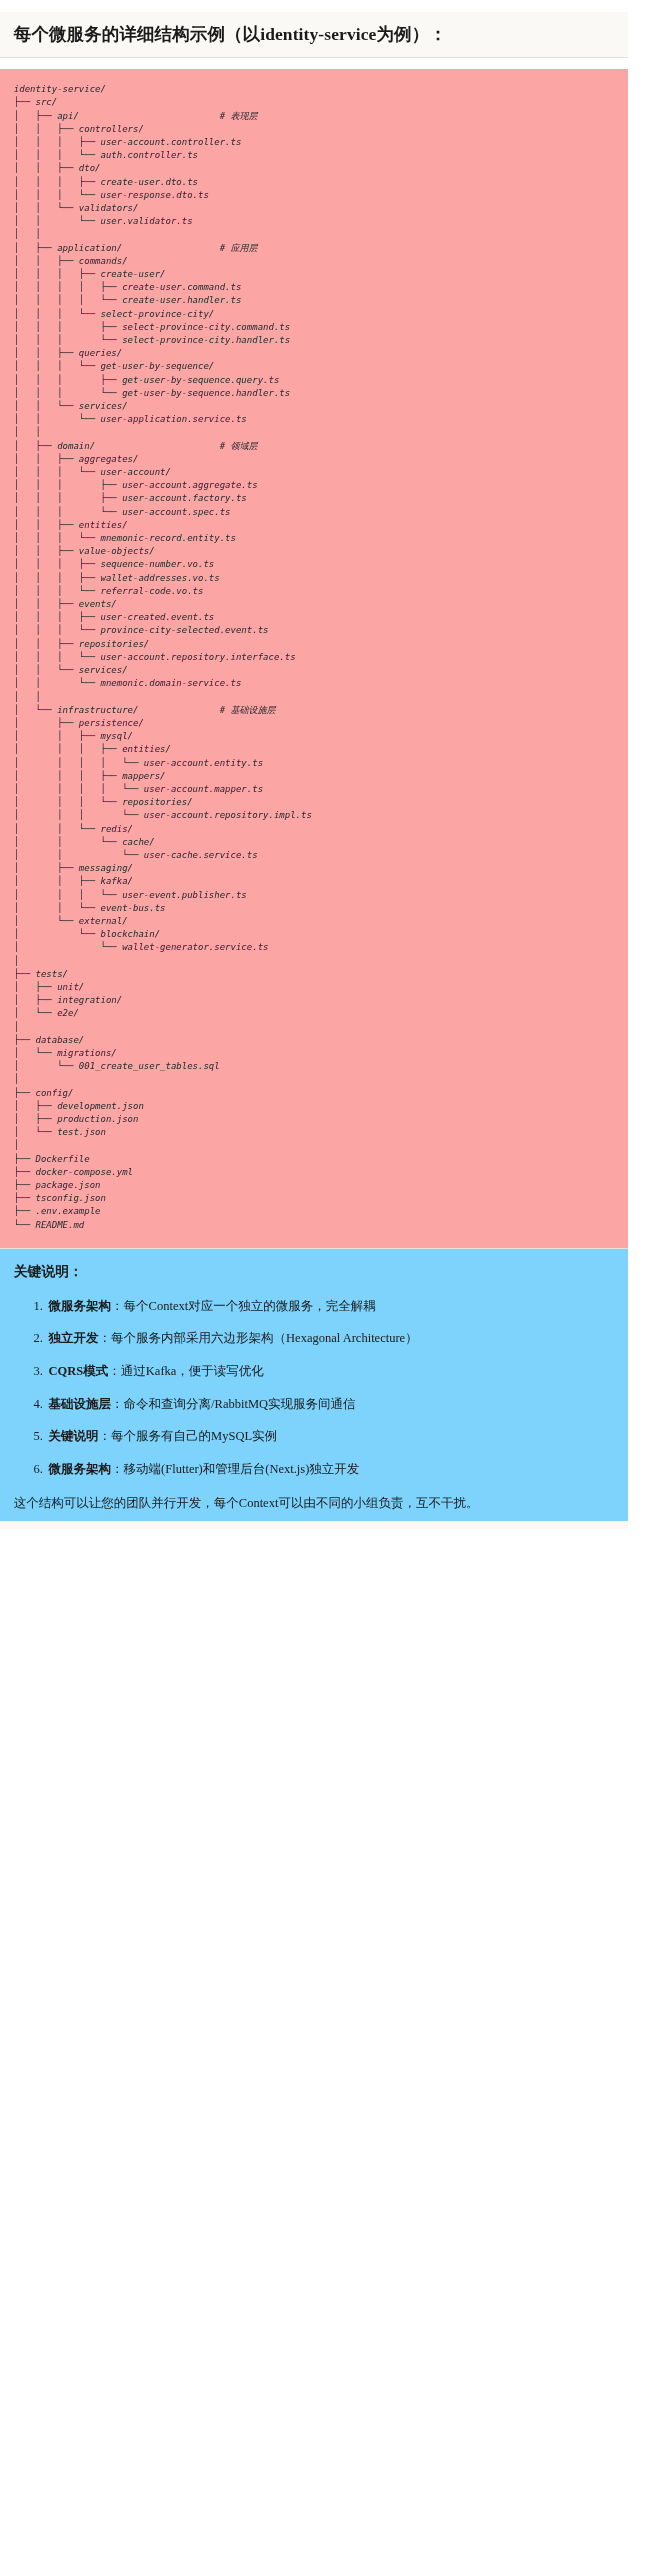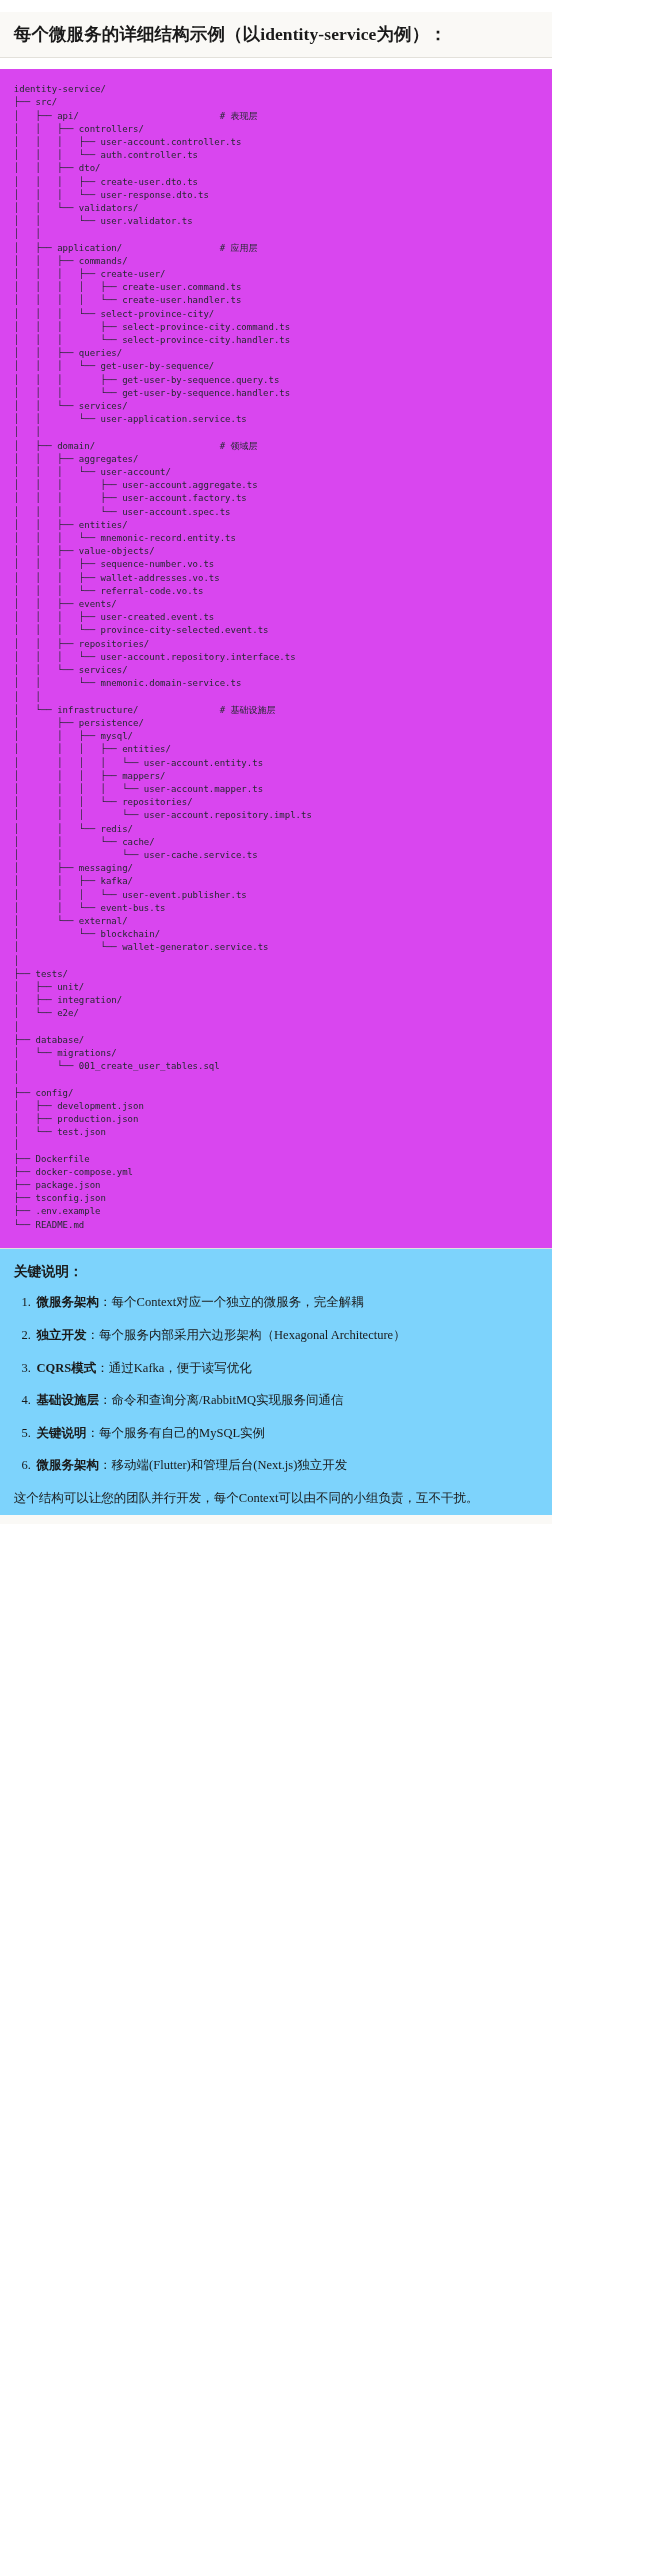--- a/index.html
+++ b/index.html
@@ -6,43 +6,44 @@
     margin: 0;
     padding: 0;
     background: #ffffff;
   }
   body {
     width: 669px;
     font-family: "Liberation Sans", sans-serif;
     color: #1f2328;
   }
   .page {
-    width: 552px;
+    width: 628px;
     box-sizing: border-box;
     background: #ffffff;
   }
 
   
   .heading {
     font-family: "Liberation Serif", serif;
     font-weight: bold;
     font-size: 17.5px;
     line-height: 1.35;
     color: #1a1a1a;
     padding: 11.3px 13.8px 10px 13.8px;
     background: #faf9f6;
     border-bottom: 0.6px solid #e3e1db;
     letter-spacing: 0.1px;
   }
 
   
   .codeblock {
-    background: #d946ef;
+    background: #fca5a5;
     padding: 13.8px 13.8px 16.3px 13.8px;
     box-sizing: border-box;
+    font-style: italic;
   }
   pre.tree {
     margin: 0;
     font-family: "DejaVu Sans Mono", "Liberation Mono", monospace;
     font-size: 9px;
     line-height: 13.2px;
     color: #24292f;
     white-space: pre;
     letter-spacing: 0px;
   }
@@ -54,21 +55,21 @@
     border-top: 0.6px solid #e3e1db;
   }
   .notes-title {
     font-family: "Liberation Serif", serif;
     font-weight: bold;
     font-size: 13.8px;
     color: #1a1a1a;
     margin: 3.8px 0 12.5px 0;
   }
   ol.note-list {
-    margin: 4px;
+    margin: 16px;
     padding: 0 0 0 16.3px;
     font-family: "Liberation Serif", serif;
     font-size: 12.5px;
     line-height: 1.5;
     color: #1a1a1a;
   }
   ol.note-list li {
     margin-bottom: 13.8px;
     padding-left: 2.5px;
   }

